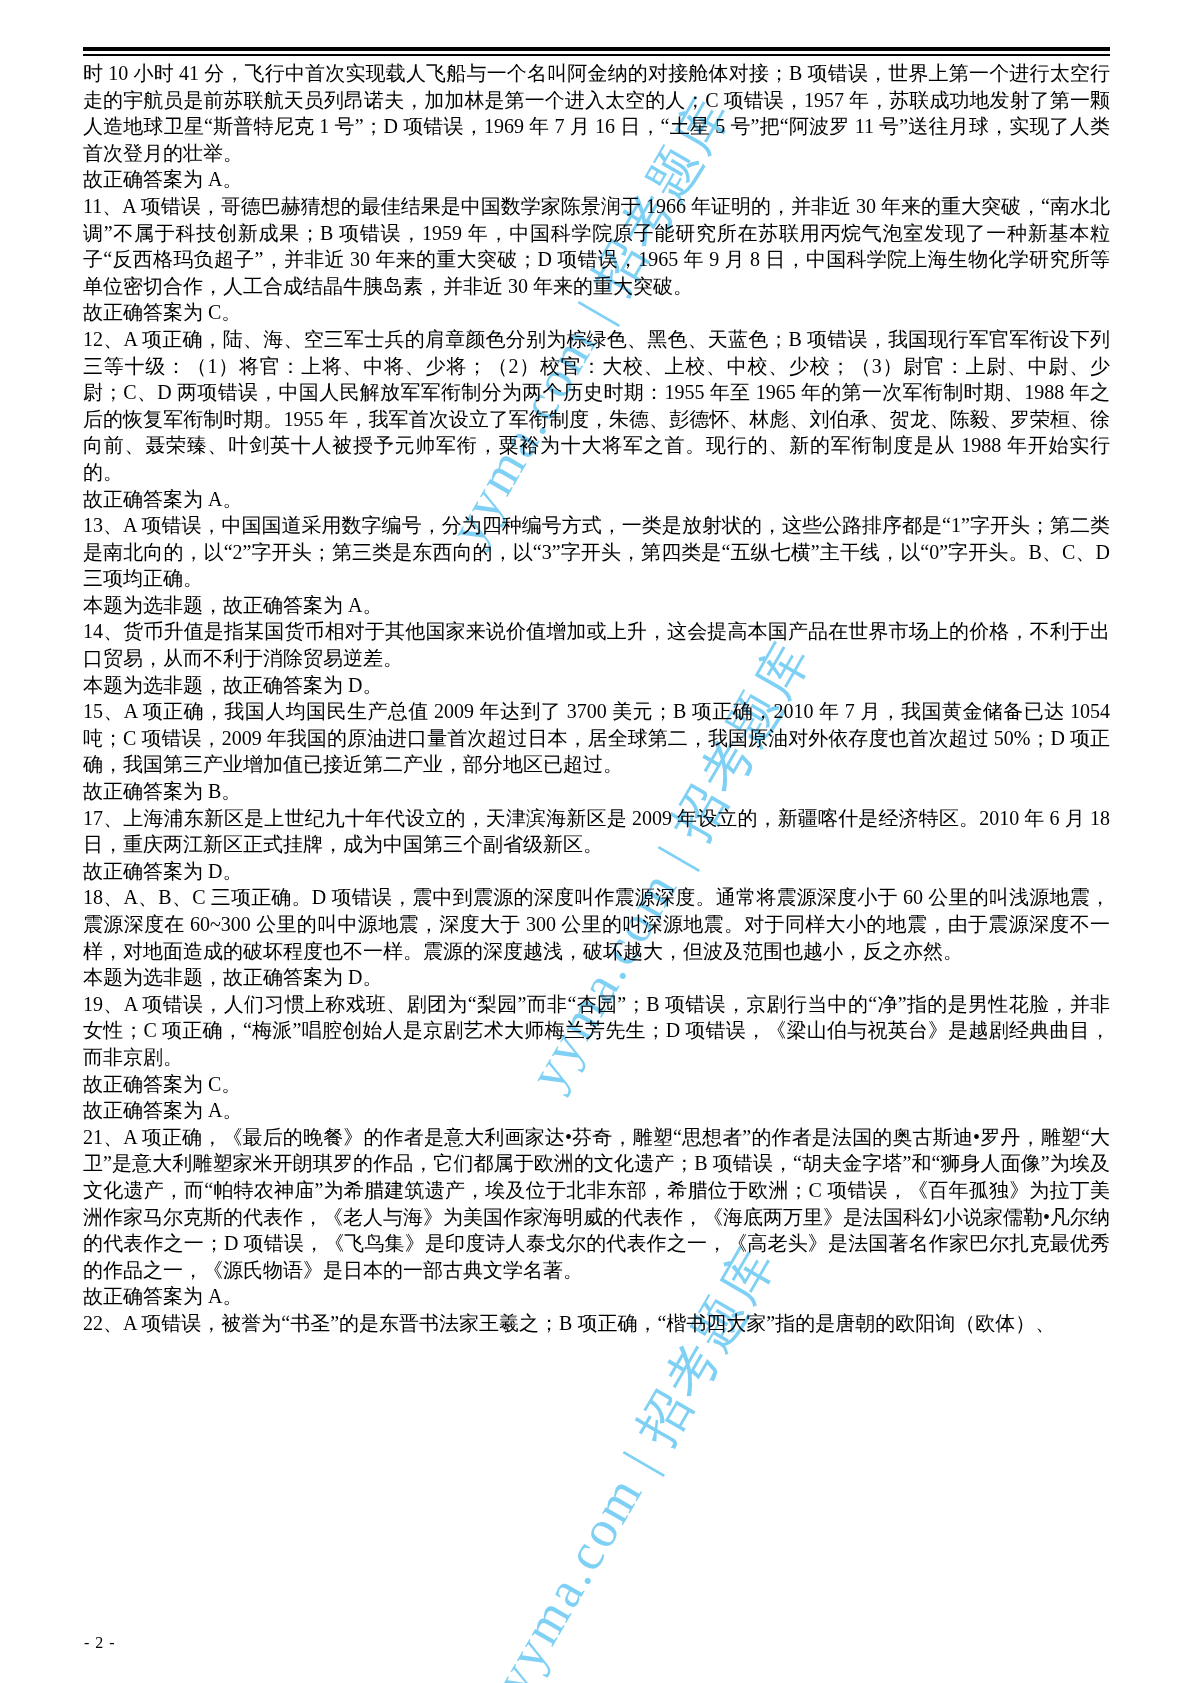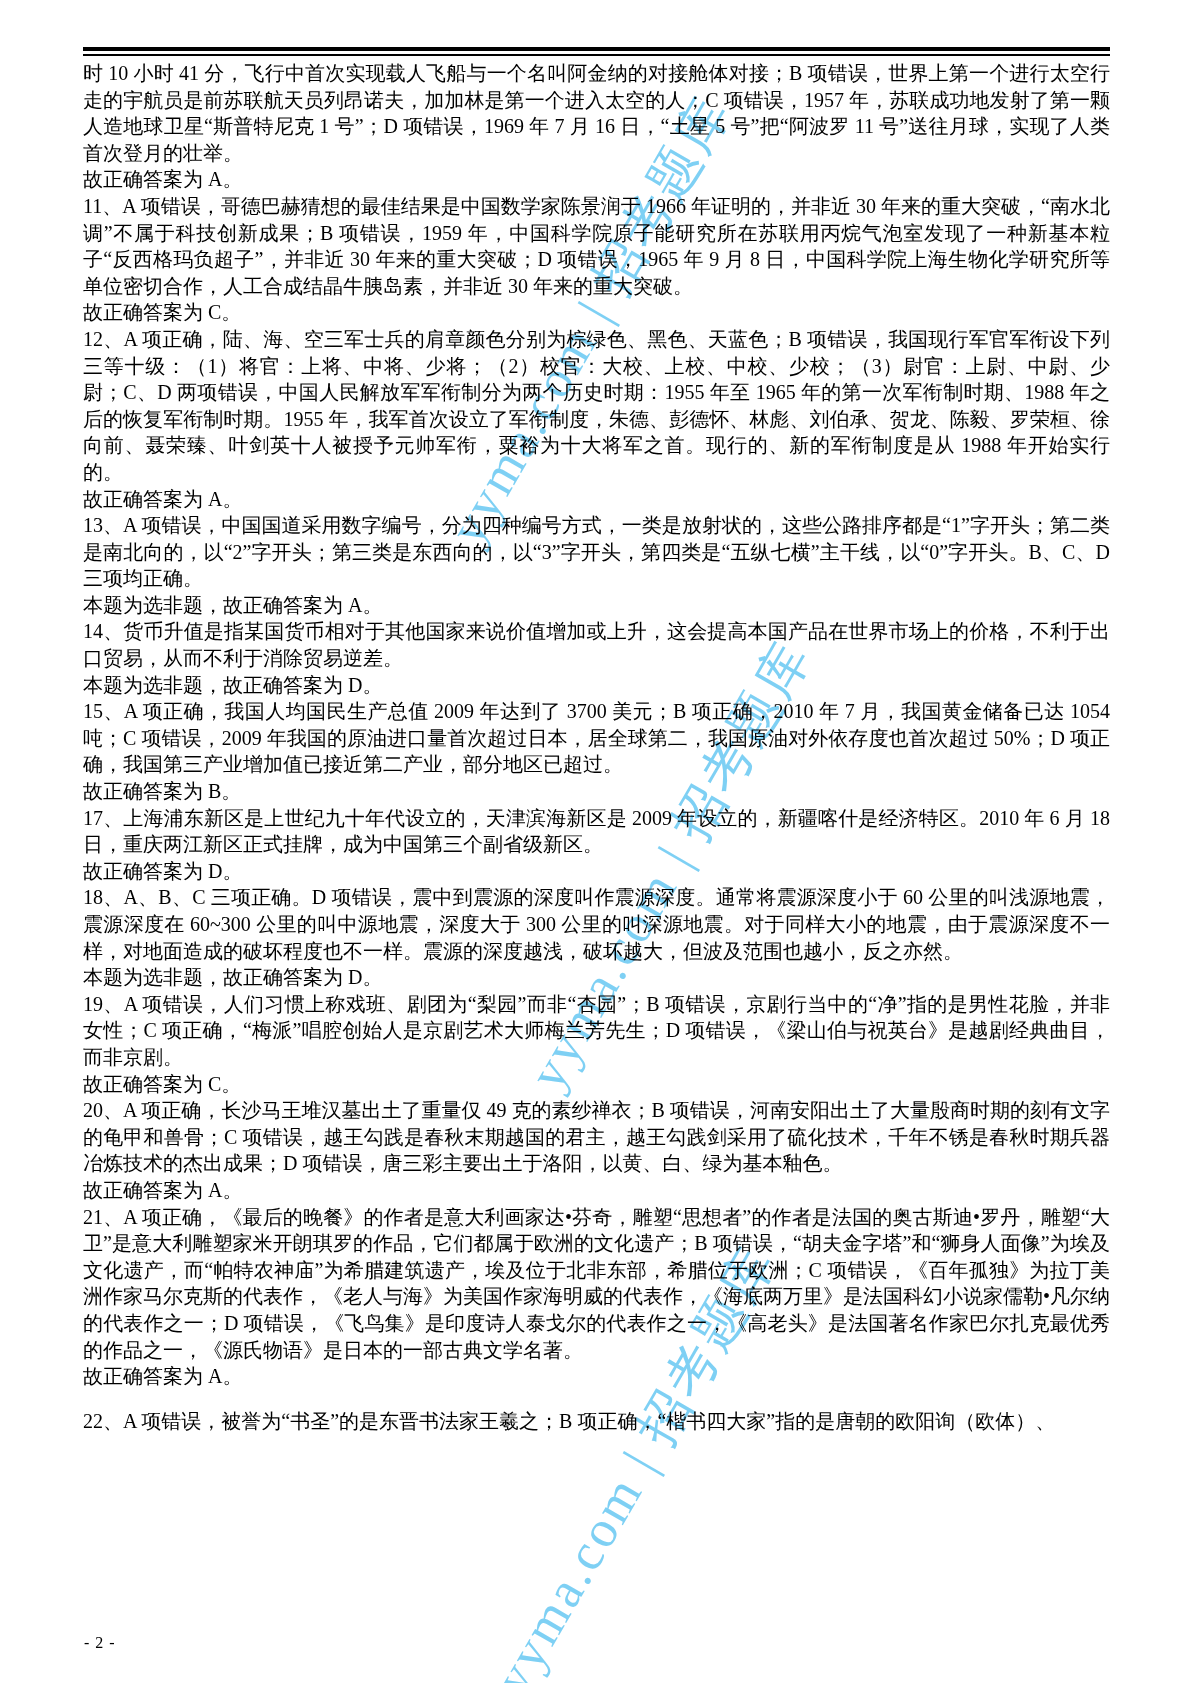--- a/index.html
+++ b/index.html
@@ -93,21 +93,20 @@
       <p class="para">故正确答案为 D。</p>
 
       <p class="para">18、A、B、C 三项正确。D 项错误，震中到震源的深度叫作震源深度。通常将震源深度小于 60 公里的叫浅源地震，震源深度在 60~300 公里的叫中源地震，深度大于 300 公里的叫深源地震。对于同样大小的地震，由于震源深度不一样，对地面造成的破坏程度也不一样。震源的深度越浅，破坏越大，但波及范围也越小，反之亦然。</p>
 
       <p class="para">本题为选非题，故正确答案为 D。</p>
 
       <p class="para">19、A 项错误，人们习惯上称戏班、剧团为“梨园”而非“杏园”；B 项错误，京剧行当中的“净”指的是男性花脸，并非女性；C 项正确，“梅派”唱腔创始人是京剧艺术大师梅兰芳先生；D 项错误，《梁山伯与祝英台》是越剧经典曲目，而非京剧。</p>
 
       <p class="para">故正确答案为 C。</p>
 
-      <p class="para">20、A 项正确，长沙马王堆汉墓出土了重量仅 49 克的素纱禅衣；B 项错误，河南安阳出土了大量殷商时期的刻有文字的龟甲和兽骨；C 项错误，越王勾践是春秋末期越国的君主，越王勾践剑采用了硫化技术，千年不锈是春秋时期兵器冶炼技术的杰出成果；D 项错误，唐三彩主要出土于洛阳，以黄、白、绿为基本釉色。</p>
 
       <p class="para">故正确答案为 A。</p>
 
       <p class="para">21、A 项正确，《最后的晚餐》的作者是意大利画家达•芬奇，雕塑“思想者”的作者是法国的奥古斯迪•罗丹，雕塑“大卫”是意大利雕塑家米开朗琪罗的作品，它们都属于欧洲的文化遗产；B 项错误，“胡夫金字塔”和“狮身人面像”为埃及文化遗产，而“帕特农神庙”为希腊建筑遗产，埃及位于北非东部，希腊位于欧洲；C 项错误，《百年孤独》为拉丁美洲作家马尔克斯的代表作，《老人与海》为美国作家海明威的代表作，《海底两万里》是法国科幻小说家儒勒•凡尔纳的代表作之一；D 项错误，《飞鸟集》是印度诗人泰戈尔的代表作之一，《高老头》是法国著名作家巴尔扎克最优秀的作品之一，《源氏物语》是日本的一部古典文学名著。</p>
 
       <p class="para">故正确答案为 A。</p>
 
       <p class="para">22、A 项错误，被誉为“书圣”的是东晋书法家王羲之；B 项正确，“楷书四大家”指的是唐朝的欧阳询（欧体）、</p>
     </div>
 

